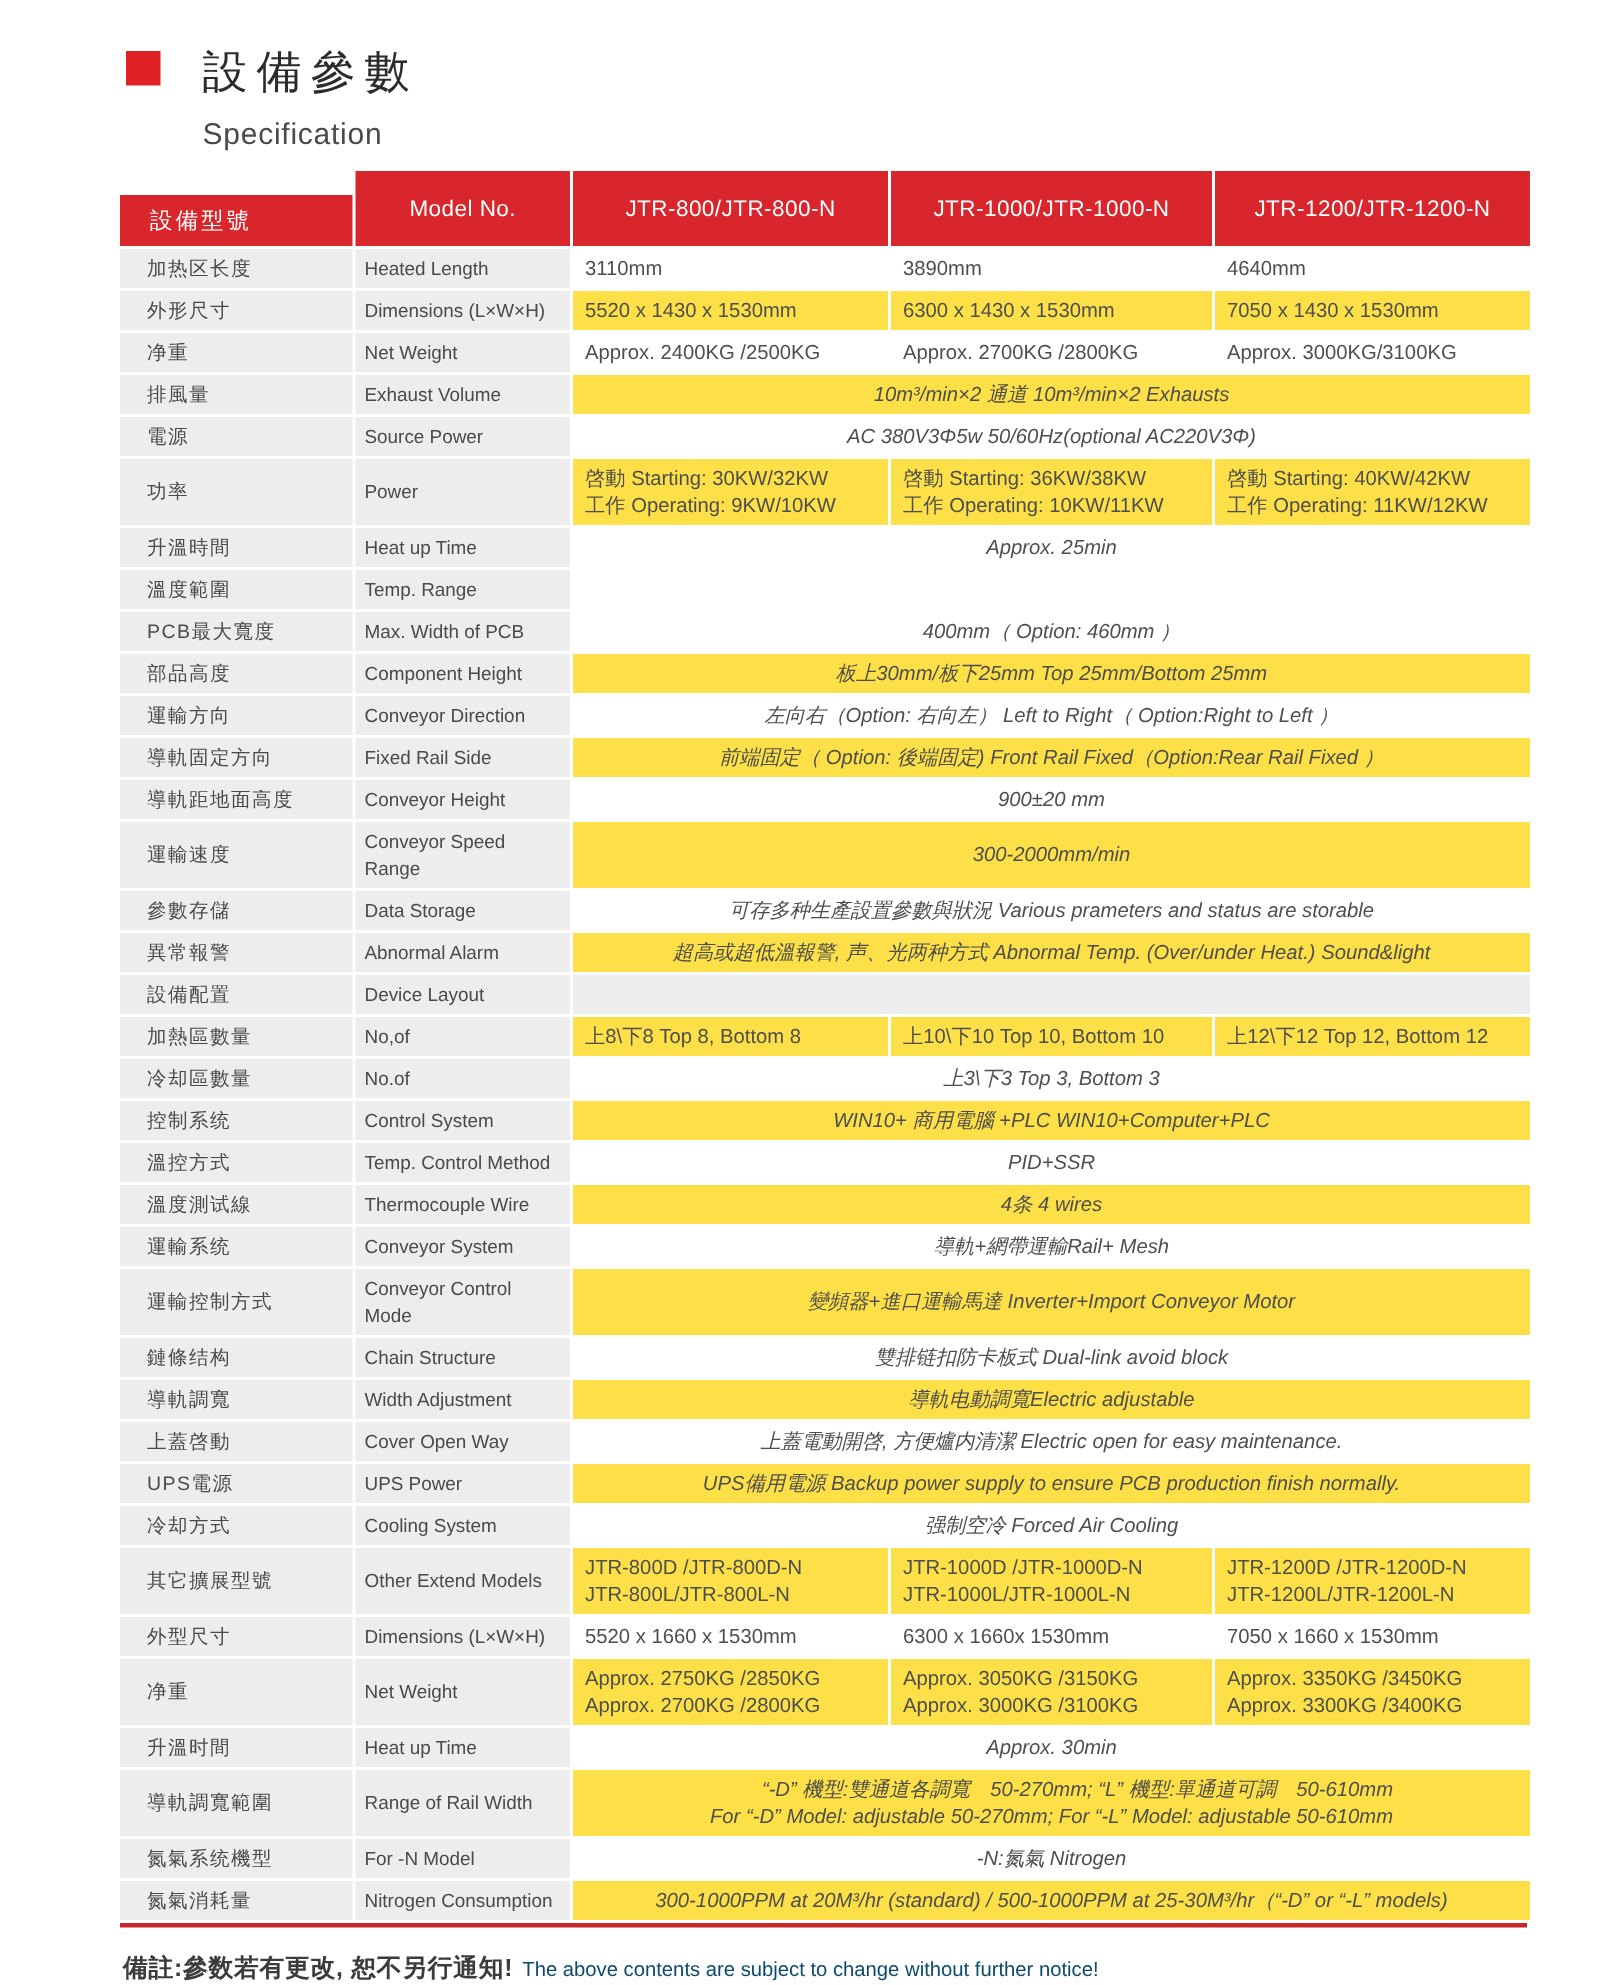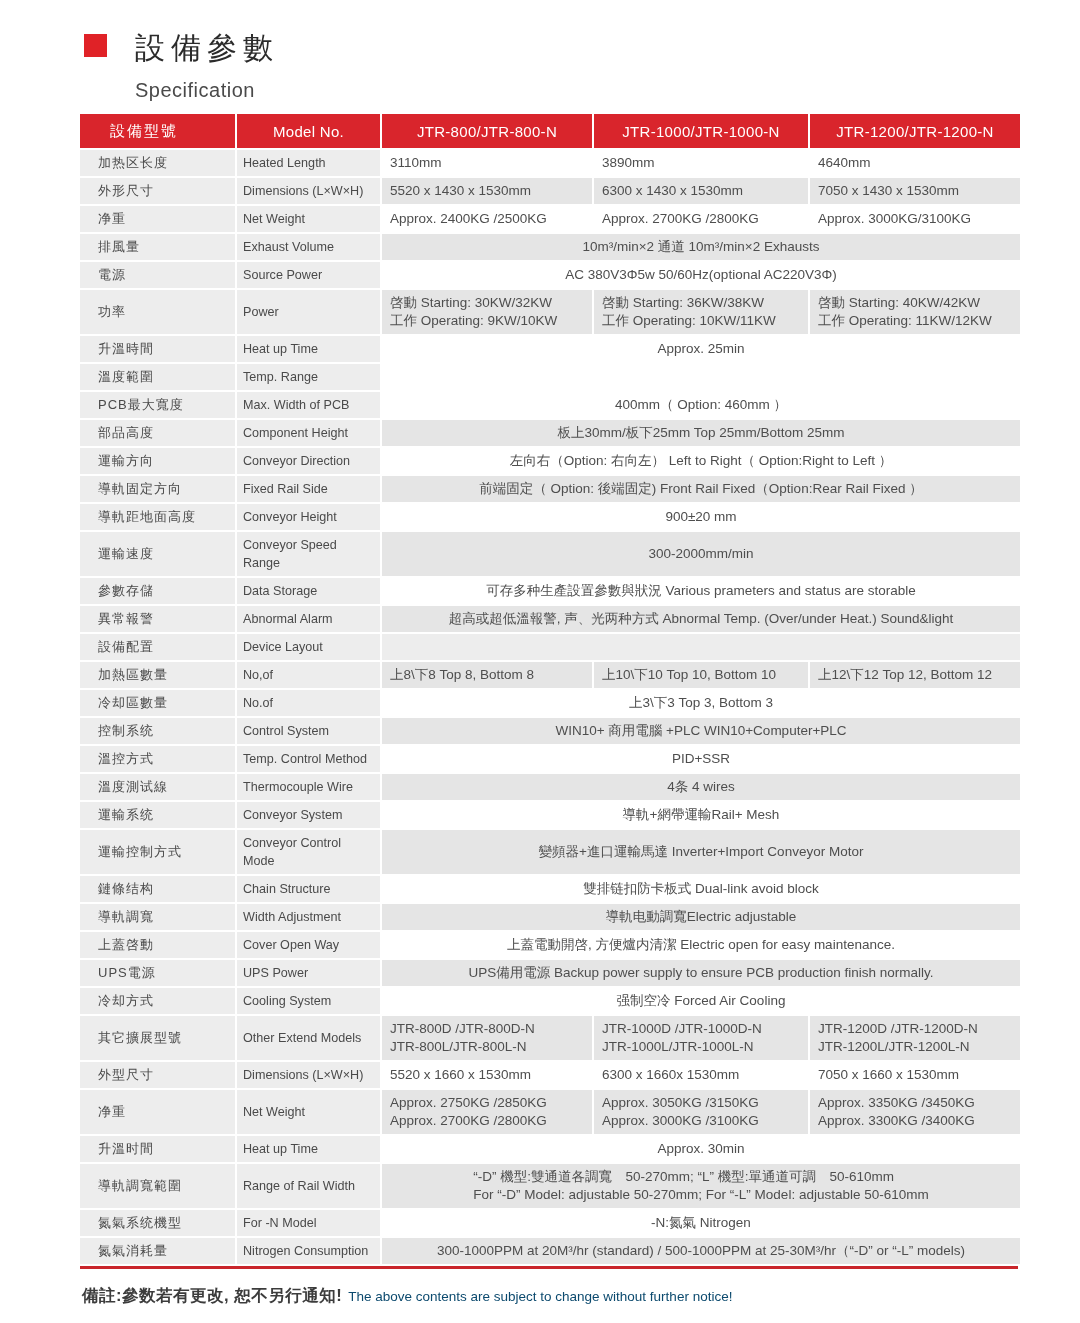--- a/index.html
+++ b/index.html
@@ -24,31 +24,31 @@
   .thead,.trow{
     display:grid;
     grid-template-columns:155px 143px 210px 214px 210px;
     column-gap:2px;margin-bottom:2px;
   }
   .hcell{
     background:#d9252c;color:#ffffff;font-size:15px;
     min-height:34px;display:flex;align-items:center;justify-content:center;
     letter-spacing:0.3px;
   }
-  .hcell.first{justify-content:flex-start;padding-left:30px;letter-spacing:2px;}
+  .hcell.first{justify-content:flex-start;padding-left:20px;letter-spacing:2px;margin-top:16px;}
 
   .cell{
     display:flex;align-items:center;min-height:26px;padding:4px 8px;
     font-size:13.5px;line-height:18px;box-sizing:border-box;
   }
   .lbl-cn{background:#ededed;padding-left:18px;font-size:13px;color:#4a4a4a;letter-spacing:1px;}
   .lbl-en{background:#ededed;padding-left:6px;font-size:12.6px;color:#4a4a4a;}
   .val{white-space:pre-line;color:#4e4e4e;}
-  .val.span3{grid-column:3 / span 3;justify-content:center;text-align:left;}
-  .trow.alt .val{background:#e5e5e5;}
+  .val.span3{grid-column:3 / span 3;justify-content:center;text-align:right;font-style:italic;}
+  .trow.alt .val{background:#fde047;}
   .trow:not(.alt) .val{background:#ffffff;}
   .val.empty{background:#ededed !important;}
 
   .red-rule{height:3px;background:#c9252b;margin-top:2px;}
 
   
   .footnote{margin:16px 0 0 2px;font-size:0;}
   .fn-cn{font-size:16.5px;color:#3c3c3c;letter-spacing:0.5px;font-weight:bold;}
   .fn-en{font-size:13.5px;color:#0c4a6e;margin-left:6px;}
 </style>

